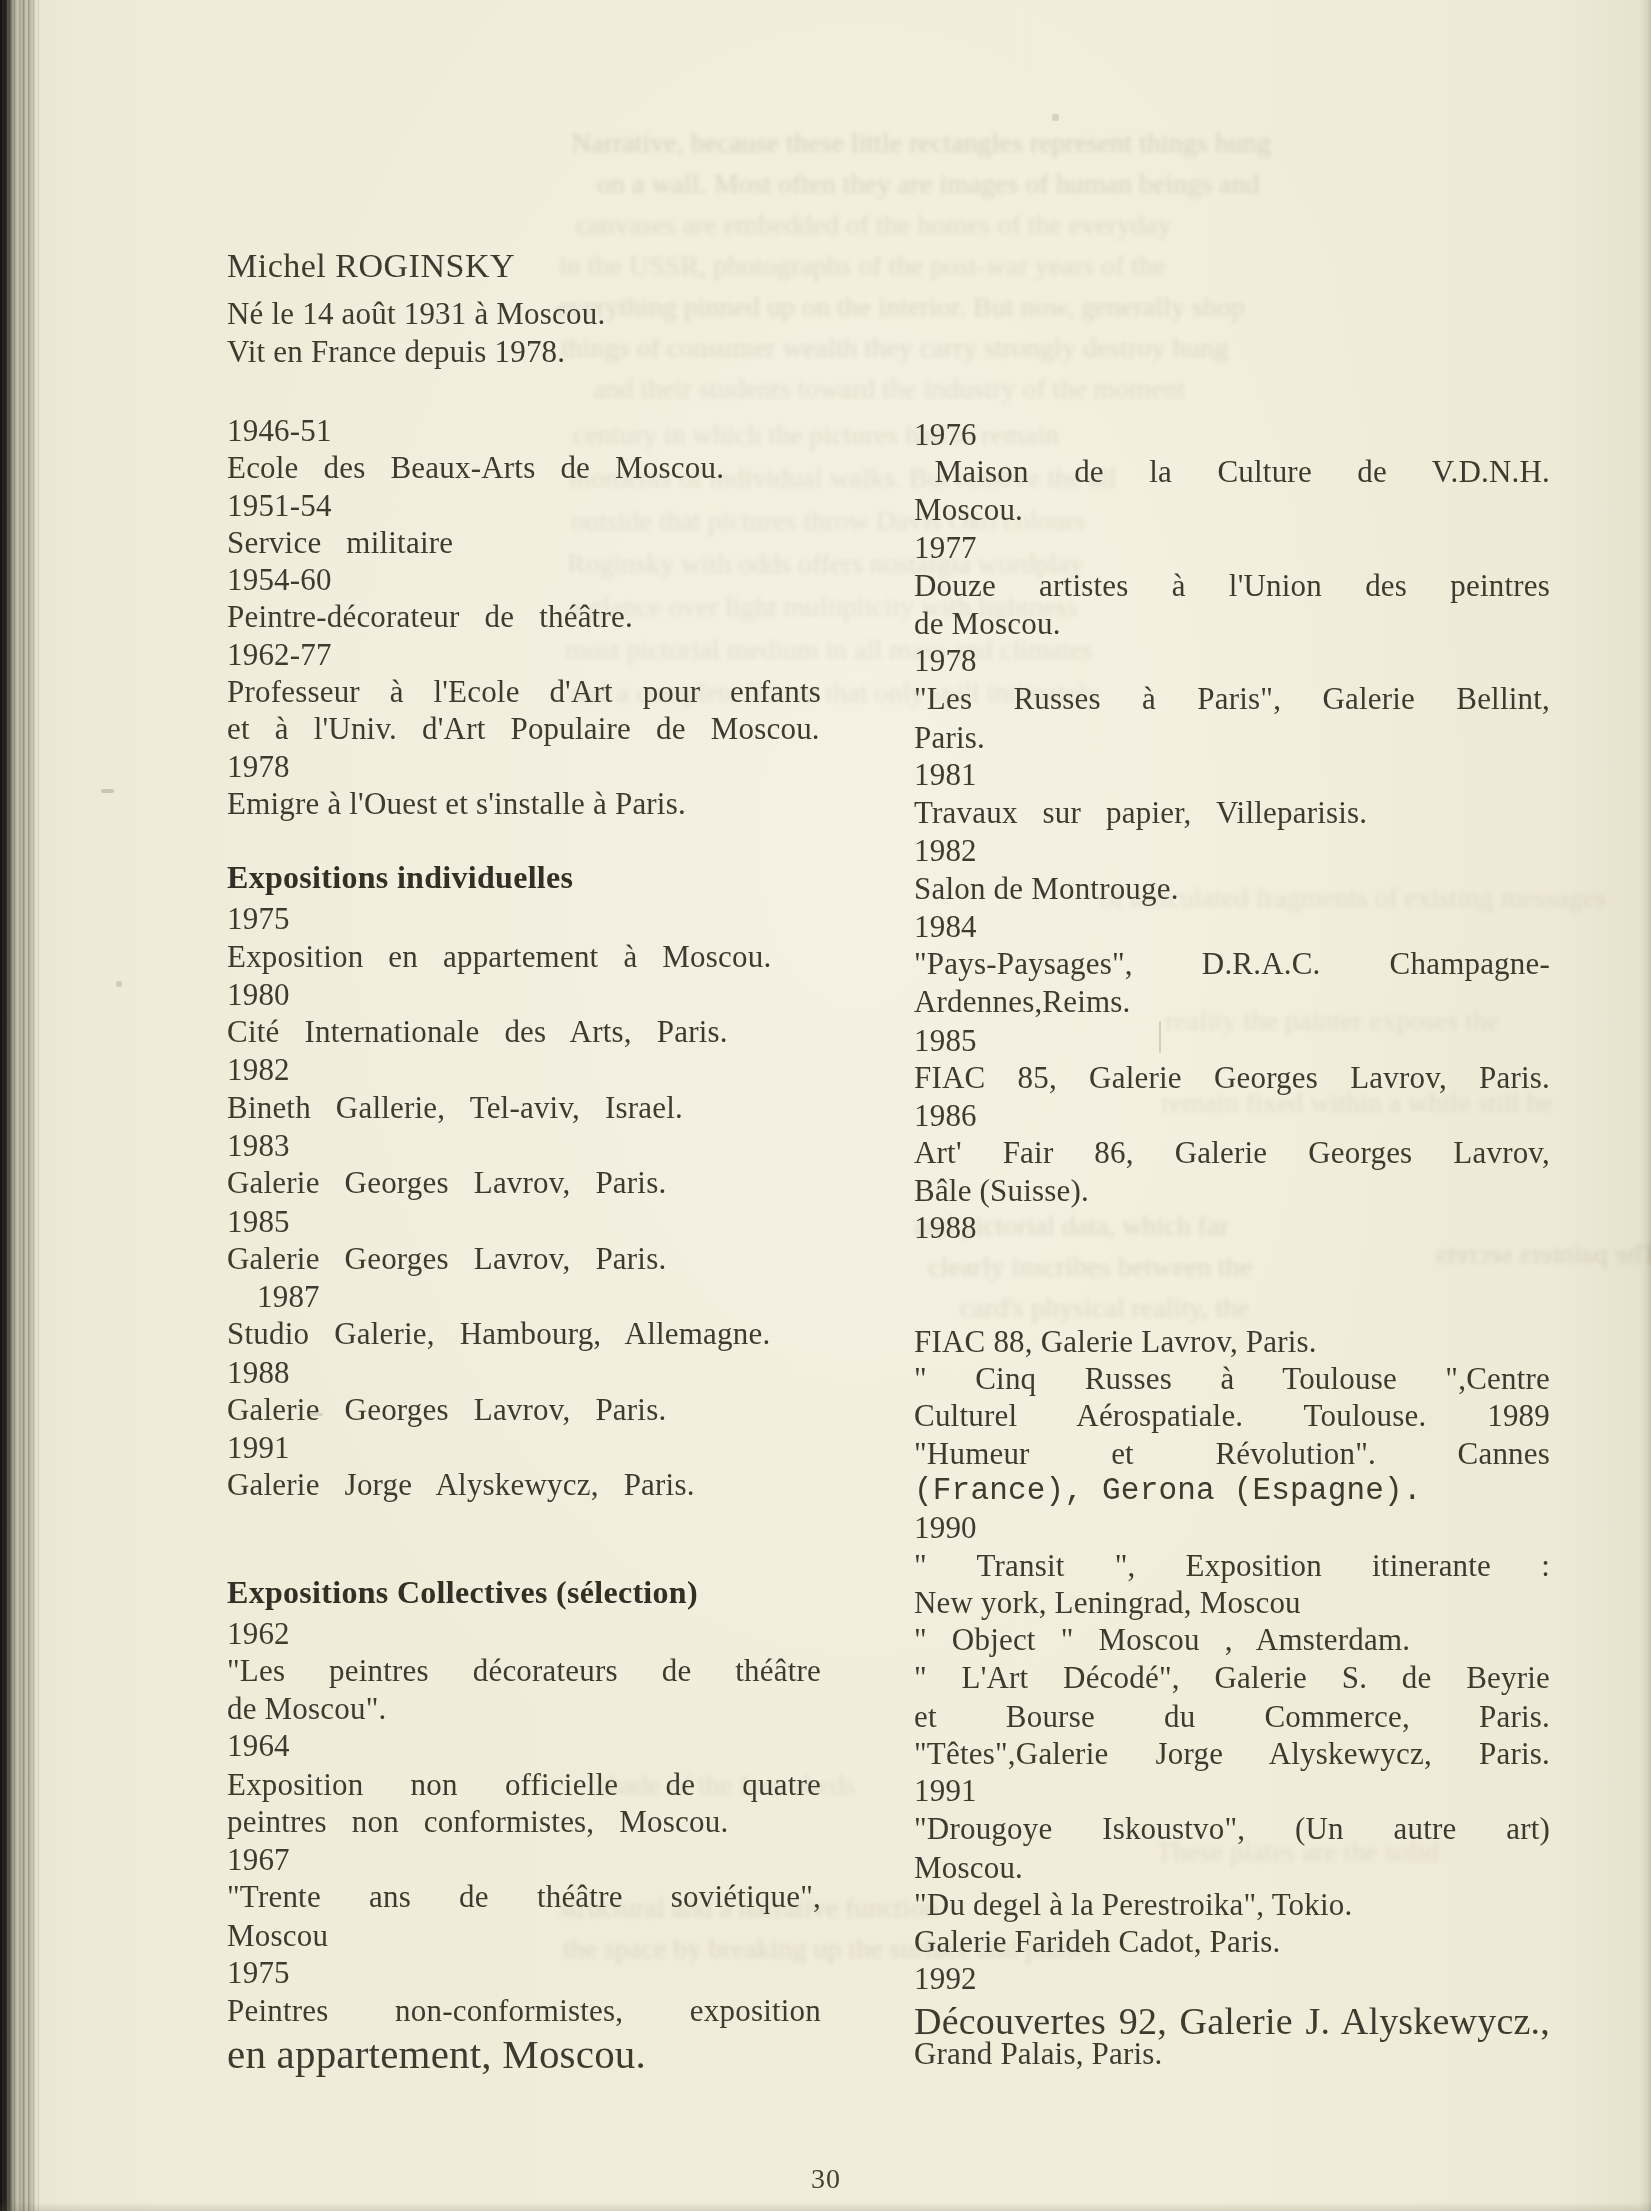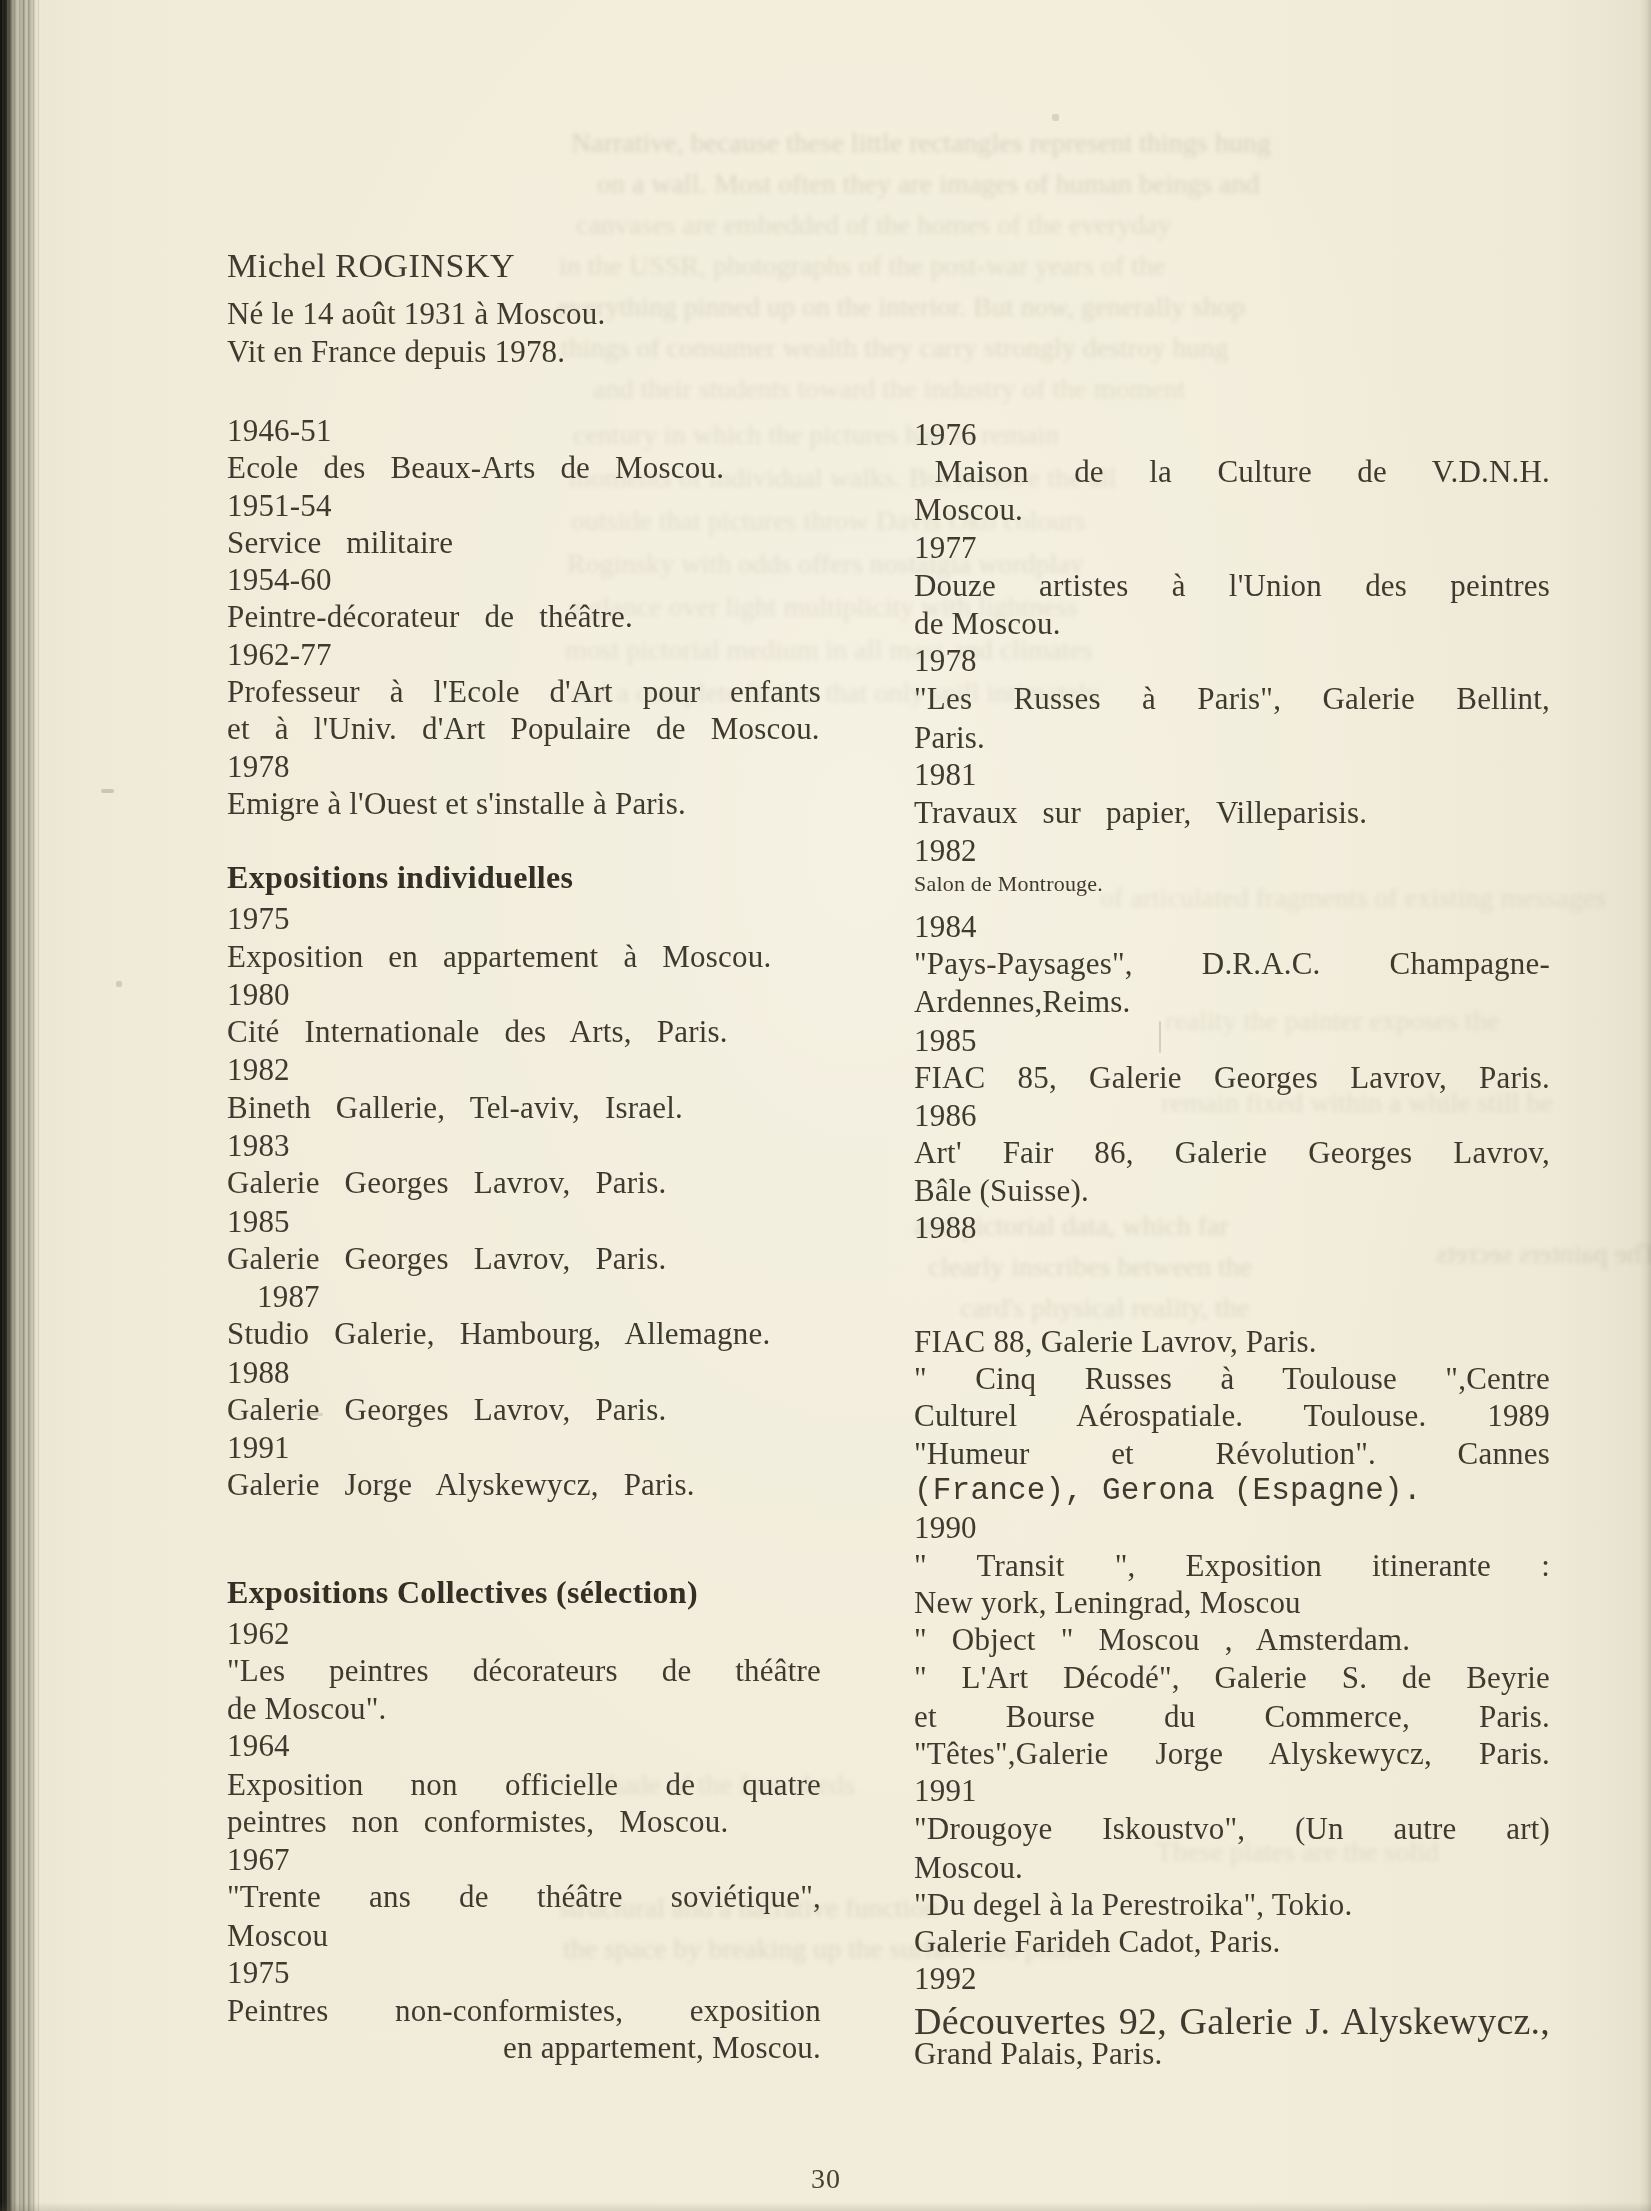--- a/index.html
+++ b/index.html
@@ -125,36 +125,36 @@
         <div class="line j" style="top: 1653px; left: 227px; width: 594px; font-size: 31px;">"Les peintres décorateurs de théâtre</div>
         <div class="line" style="top: 1691px; left: 227px; width: 594px; font-size: 31px;">de Moscou".</div>
         <div class="line" style="top: 1728px; left: 227px; width: 594px; font-size: 31px;">1964</div>
         <div class="line j" style="top: 1767px; left: 227px; width: 594px; font-size: 31px;">Exposition non officielle de quatre</div>
         <div class="line sp" style="top: 1804px; left: 227px; width: 594px; font-size: 31px;">peintres non conformistes, Moscou.</div>
         <div class="line" style="top: 1842px; left: 227px; width: 594px; font-size: 31px;">1967</div>
         <div class="line j" style="top: 1879px; left: 227px; width: 594px; font-size: 31px;">"Trente ans de théâtre soviétique",</div>
         <div class="line" style="top: 1918px; left: 227px; width: 594px; font-size: 31px;">Moscou</div>
         <div class="line" style="top: 1955px; left: 227px; width: 594px; font-size: 31px;">1975</div>
         <div class="line j" style="top: 1993px; left: 227px; width: 594px; font-size: 31px;">Peintres non-conformistes, exposition</div>
-        <div class="line" style="top: 2030px; left: 227px; width: 594px; font-size: 31px; text-align: right;">en appartement, Moscou.</div>
+        <div class="line" style="top: 2030px; left: 227px; width: 594px; font-size: 41px;">en appartement, Moscou.</div>
       </div>
     <div id="col-right">
         <div class="line" style="top: 417px; left: 914px; width: 636px; font-size: 31px;">1976</div>
         <div class="line j" style="top: 454px; left: 914px; width: 636px; font-size: 31px; padding-left: 20.5px;">Maison de la Culture de V.D.N.H.</div>
         <div class="line" style="top: 492px; left: 914px; width: 636px; font-size: 31px;">Moscou.</div>
         <div class="line" style="top: 530px; left: 914px; width: 636px; font-size: 31px;">1977</div>
         <div class="line j" style="top: 568px; left: 914px; width: 636px; font-size: 31px;">Douze artistes à l'Union des peintres</div>
         <div class="line" style="top: 606px; left: 914px; width: 636px; font-size: 31px;">de Moscou.</div>
         <div class="line" style="top: 643px; left: 914px; width: 636px; font-size: 31px;">1978</div>
         <div class="line j" style="top: 681px; left: 914px; width: 636px; font-size: 31px;">"Les Russes à Paris", Galerie Bellint,</div>
         <div class="line" style="top: 720px; left: 914px; width: 636px; font-size: 31px;">Paris.</div>
         <div class="line" style="top: 757px; left: 914px; width: 636px; font-size: 31px;">1981</div>
         <div class="line sp" style="top: 795px; left: 914px; width: 636px; font-size: 31px;">Travaux sur papier,  Villeparisis.</div>
         <div class="line" style="top: 833px; left: 914px; width: 636px; font-size: 31px;">1982</div>
-        <div class="line" style="top: 871px; left: 914px; width: 636px; font-size: 22px;">Salon de Montrouge.</div>
+        <div class="line" style="top: 871px; left: 914px; width: 636px; font-size: 31px;">Salon de Montrouge.</div>
         <div class="line" style="top: 909px; left: 914px; width: 636px; font-size: 31px;">1984</div>
         <div class="line j" style="top: 946px; left: 914px; width: 636px; font-size: 31px;">"Pays-Paysages", D.R.A.C. Champagne-</div>
         <div class="line" style="top: 984px; left: 914px; width: 636px; font-size: 31px;">Ardennes,Reims.</div>
         <div class="line" style="top: 1023px; left: 914px; width: 636px; font-size: 31px;">1985</div>
         <div class="line j" style="top: 1060px; left: 914px; width: 636px; font-size: 31px;">FIAC 85, Galerie Georges Lavrov, Paris.</div>
         <div class="line" style="top: 1098px; left: 914px; width: 636px; font-size: 31px;">1986</div>
         <div class="line j" style="top: 1135px; left: 914px; width: 636px; font-size: 31px;">Art' Fair 86, Galerie Georges Lavrov,</div>
         <div class="line" style="top: 1173px; left: 914px; width: 636px; font-size: 31px;">Bâle (Suisse).</div>
         <div class="line" style="top: 1210px; left: 914px; width: 636px; font-size: 31px;">1988</div>
         <div class="line" style="top: 1324px; left: 914px; width: 636px; font-size: 31px;">FIAC 88, Galerie Lavrov, Paris.</div>

